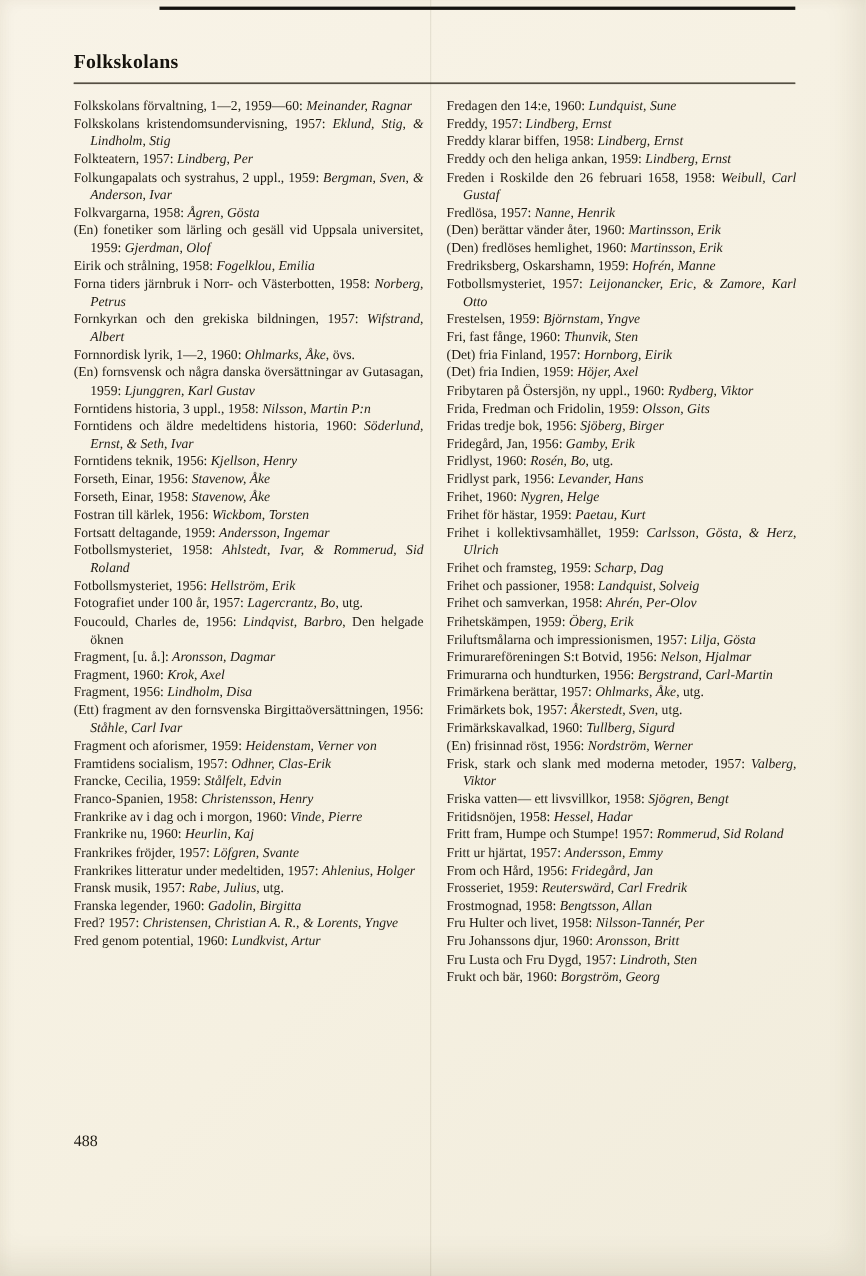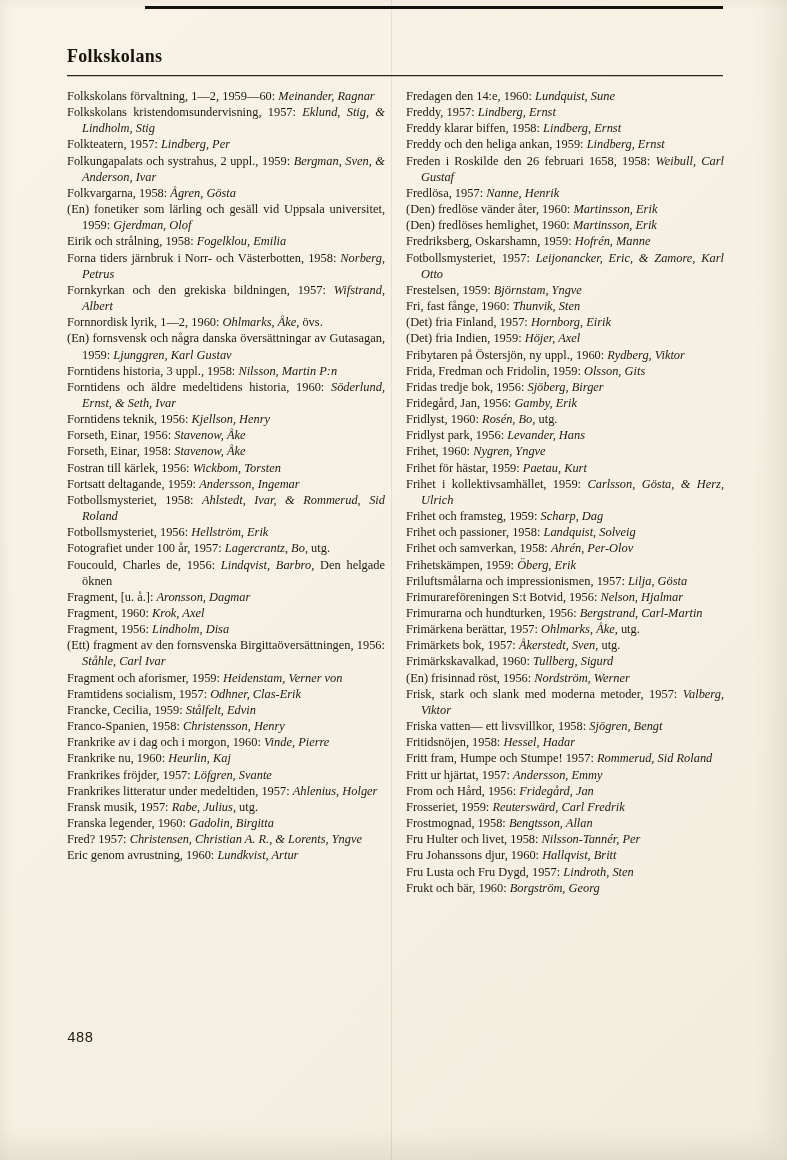--- a/index.html
+++ b/index.html
@@ -46,21 +46,21 @@
   .col { width:318px;font-family:Liberation Serif, serif; }
   .entry {
     margin:0; padding-left:15px; text-indent:-15px;
     text-align:justify;
     font-size:12.4px; line-height:16.15px;
     color:#1e1a12;
   }
   .it { font-style:italic; }
   .page-number {
     position:absolute; left:67px; top:1030px;
-    font-size:14.5px; color:#1e1a12;font-family:Liberation Mono, monospace;
+    font-size:14.5px; color:#1e1a12;
   }
 </style>
 </head>
 <body>
 
 <div class="page">
   <div class="top-rule"></div>
   <div class="column-divider"></div>
 
   <div class="page-header">Folkskolans</div>
@@ -98,44 +98,44 @@
         <p class="entry"><span>Framtidens socialism, 1957: </span><span class="it">Odhner, Clas-Erik</span></p>
         <p class="entry"><span>Francke, Cecilia, 1959: </span><span class="it">Stålfelt, Edvin</span></p>
         <p class="entry"><span>Franco-Spanien, 1958: </span><span class="it">Christensson, Henry</span></p>
         <p class="entry"><span>Frankrike av i dag och i morgon, 1960: </span><span class="it">Vinde, Pierre</span></p>
         <p class="entry"><span>Frankrike nu, 1960: </span><span class="it">Heurlin, Kaj</span></p>
         <p class="entry"><span>Frankrikes fröjder, 1957: </span><span class="it">Löfgren, Svante</span></p>
         <p class="entry"><span>Frankrikes litteratur under medeltiden, 1957: </span><span class="it">Ahlenius, Holger</span></p>
         <p class="entry"><span>Fransk musik, 1957: </span><span class="it">Rabe, Julius</span><span>, utg.</span></p>
         <p class="entry"><span>Franska legender, 1960: </span><span class="it">Gadolin, Birgitta</span></p>
         <p class="entry"><span>Fred? 1957: </span><span class="it">Christensen, Christian A. R., &amp; Lorents, Yngve</span></p>
-        <p class="entry"><span>Eric genom avrustning, 1960: </span><span class="it">Lundkvist, Artur</span></p>
+        <p class="entry"><span>Fred genom potential, 1960: </span><span class="it">Lundkvist, Artur</span></p>
       </div>
     <div class="col" id="col-right">
         <p class="entry"><span>Fredagen den 14:e, 1960: </span><span class="it">Lundquist, Sune</span></p>
         <p class="entry"><span>Freddy, 1957: </span><span class="it">Lindberg, Ernst</span></p>
         <p class="entry"><span>Freddy klarar biffen, 1958: </span><span class="it">Lindberg, Ernst</span></p>
         <p class="entry"><span>Freddy och den heliga ankan, 1959: </span><span class="it">Lindberg, Ernst</span></p>
         <p class="entry"><span>Freden i Roskilde den 26 februari 1658, 1958: </span><span class="it">Weibull, Carl Gustaf</span></p>
         <p class="entry"><span>Fredlösa, 1957: </span><span class="it">Nanne, Henrik</span></p>
-        <p class="entry"><span>(Den) fredlöse vänder åter, 1960: </span><span class="it">Martinsson, Erik</span></p>
+        <p class="entry"><span>(Den) berättar vänder åter, 1960: </span><span class="it">Martinsson, Erik</span></p>
         <p class="entry"><span>(Den) fredlöses hemlighet, 1960: </span><span class="it">Martinsson, Erik</span></p>
         <p class="entry"><span>Fredriksberg, Oskarshamn, 1959: </span><span class="it">Hofrén, Manne</span></p>
         <p class="entry"><span>Fotbollsmysteriet, 1957: </span><span class="it">Leijonancker, Eric, &amp; Zamore, Karl Otto</span></p>
         <p class="entry"><span>Frestelsen, 1959: </span><span class="it">Björnstam, Yngve</span></p>
         <p class="entry"><span>Fri, fast fånge, 1960: </span><span class="it">Thunvik, Sten</span></p>
         <p class="entry"><span>(Det) fria Finland, 1957: </span><span class="it">Hornborg, Eirik</span></p>
         <p class="entry"><span>(Det) fria Indien, 1959: </span><span class="it">Höjer, Axel</span></p>
         <p class="entry"><span>Fribytaren på Östersjön, ny uppl., 1960: </span><span class="it">Rydberg, Viktor</span></p>
         <p class="entry"><span>Frida, Fredman och Fridolin, 1959: </span><span class="it">Olsson, Gits</span></p>
         <p class="entry"><span>Fridas tredje bok, 1956: </span><span class="it">Sjöberg, Birger</span></p>
         <p class="entry"><span>Fridegård, Jan, 1956: </span><span class="it">Gamby, Erik</span></p>
         <p class="entry"><span>Fridlyst, 1960: </span><span class="it">Rosén, Bo</span><span>, utg.</span></p>
         <p class="entry"><span>Fridlyst park, 1956: </span><span class="it">Levander, Hans</span></p>
-        <p class="entry"><span>Frihet, 1960: </span><span class="it">Nygren, Yngve</span></p>
+        <p class="entry"><span>Frihet, 1960: </span><span class="it">Nygren, Helge</span></p>
         <p class="entry"><span>Frihet för hästar, 1959: </span><span class="it">Paetau, Kurt</span></p>
         <p class="entry"><span>Frihet i kollektivsamhället, 1959: </span><span class="it">Carlsson, Gösta, &amp; Herz, Ulrich</span></p>
         <p class="entry"><span>Frihet och framsteg, 1959: </span><span class="it">Scharp, Dag</span></p>
         <p class="entry"><span>Frihet och passioner, 1958: </span><span class="it">Landquist, Solveig</span></p>
         <p class="entry"><span>Frihet och samverkan, 1958: </span><span class="it">Ahrén, Per-Olov</span></p>
         <p class="entry"><span>Frihetskämpen, 1959: </span><span class="it">Öberg, Erik</span></p>
         <p class="entry"><span>Friluftsmålarna och impressionismen, 1957: </span><span class="it">Lilja, Gösta</span></p>
         <p class="entry"><span>Frimurareföreningen S:t Botvid, 1956: </span><span class="it">Nelson, Hjalmar</span></p>
         <p class="entry"><span>Frimurarna och hundturken, 1956: </span><span class="it">Bergstrand, Carl-Martin</span></p>
         <p class="entry"><span>Frimärkena berättar, 1957: </span><span class="it">Ohlmarks, Åke</span><span>, utg.</span></p>
@@ -144,21 +144,21 @@
         <p class="entry"><span>(En) frisinnad röst, 1956: </span><span class="it">Nordström, Werner</span></p>
         <p class="entry"><span>Frisk, stark och slank med moderna metoder, 1957: </span><span class="it">Valberg, Viktor</span></p>
         <p class="entry"><span>Friska vatten— ett livsvillkor, 1958: </span><span class="it">Sjögren, Bengt</span></p>
         <p class="entry"><span>Fritidsnöjen, 1958: </span><span class="it">Hessel, Hadar</span></p>
         <p class="entry"><span>Fritt fram, Humpe och Stumpe! 1957: </span><span class="it">Rommerud, Sid Roland</span></p>
         <p class="entry"><span>Fritt ur hjärtat, 1957: </span><span class="it">Andersson, Emmy</span></p>
         <p class="entry"><span>From och Hård, 1956: </span><span class="it">Fridegård, Jan</span></p>
         <p class="entry"><span>Frosseriet, 1959: </span><span class="it">Reuterswärd, Carl Fredrik</span></p>
         <p class="entry"><span>Frostmognad, 1958: </span><span class="it">Bengtsson, Allan</span></p>
         <p class="entry"><span>Fru Hulter och livet, 1958: </span><span class="it">Nilsson-Tannér, Per</span></p>
-        <p class="entry"><span>Fru Johanssons djur, 1960: </span><span class="it">Hallqvist, Britt</span></p>
+        <p class="entry"><span>Fru Johanssons djur, 1960: </span><span class="it">Aronsson, Britt</span></p>
         <p class="entry"><span>Fru Lusta och Fru Dygd, 1957: </span><span class="it">Lindroth, Sten</span></p>
         <p class="entry"><span>Frukt och bär, 1960: </span><span class="it">Borgström, Georg</span></p>
       </div>
   </div>
 
   <div class="page-number">488</div>
 
   <div class="vignette"></div>
 </div>
 

